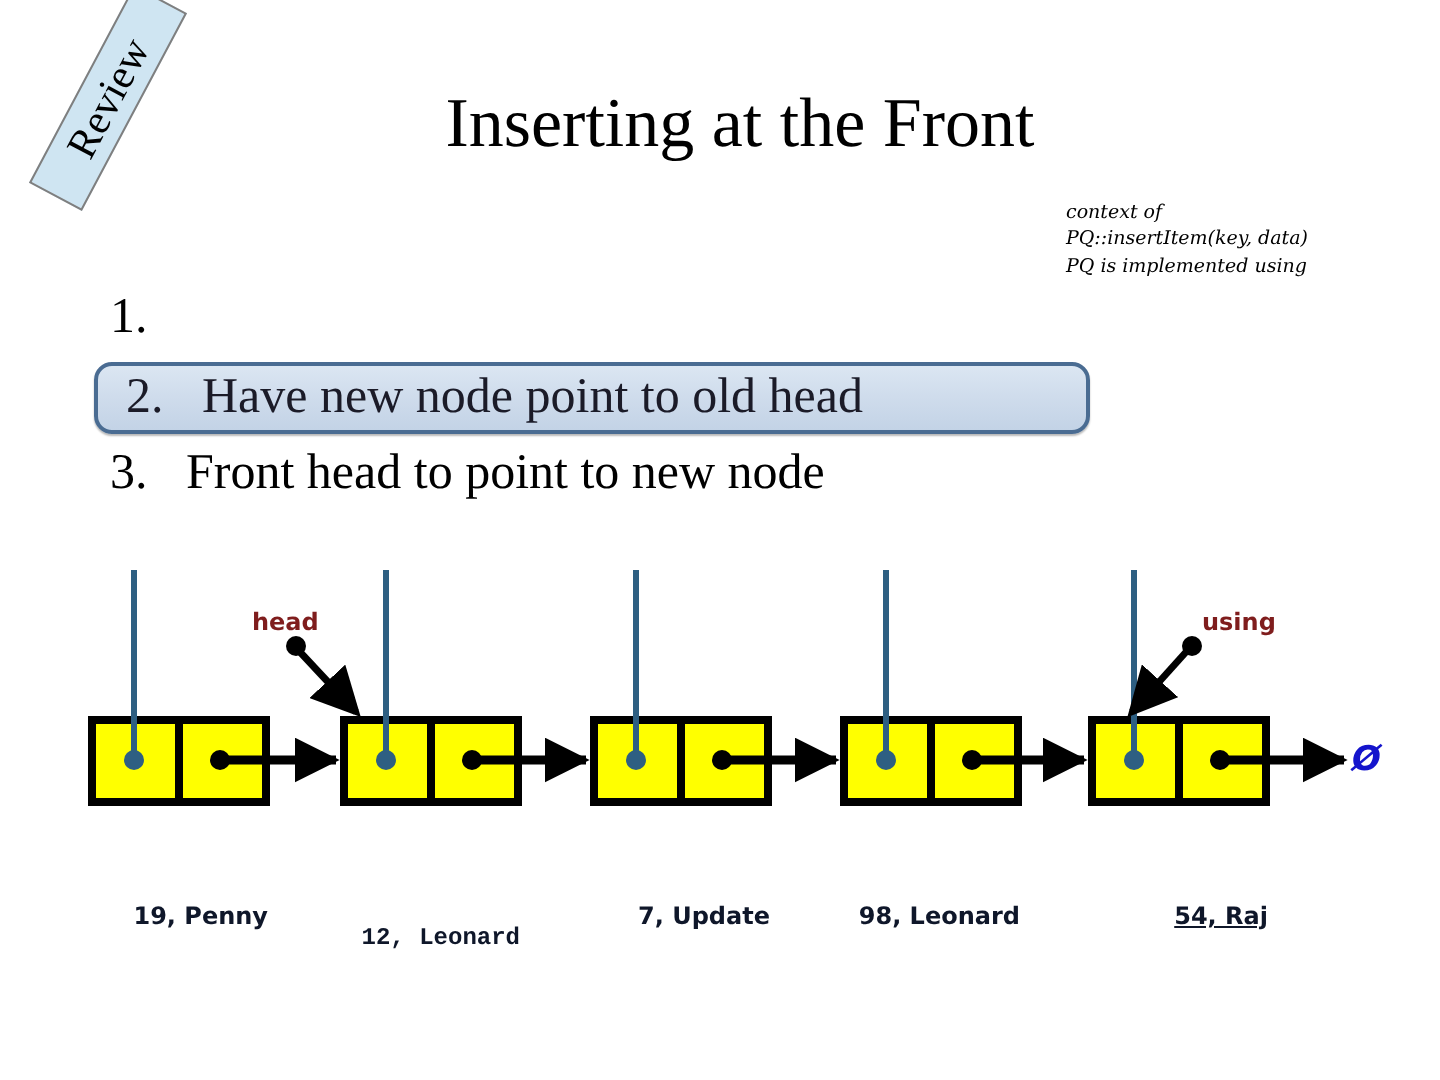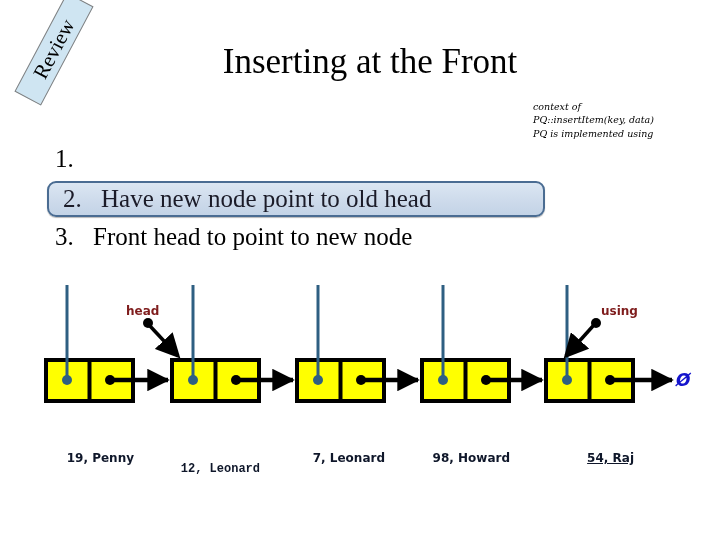--- a/index.html
+++ b/index.html
@@ -265,17 +265,17 @@
     </g>
   </svg>
 
   <div class="ptr-label" style="left:126px; top:19px;">head</div>
   <div class="ptr-label" style="left:601px; top:19px;">using</div>
 
   <div id="null-sym" style="left:676px; top:85px;">Ø</div>
 
   <div class="node-label" style="left:0px; top:166px; width:134px;">19, Penny</div>
   <div class="node-label" style="left:126px; top:177px; width:134px;font-family:Liberation Mono, monospace;">12, Leonard</div>
-  <div class="node-label" style="left:251px; top:166px; width:134px;">7, Leonard</div>
-  <div class="node-label" style="left:376px; top:166px; width:134px;">98, Howard</div>
+  <div class="node-label" style="left:251px; top:166px; width:134px;">7, Update</div>
+  <div class="node-label" style="left:376px; top:166px; width:134px;">98, Leonard</div>
   <div class="node-label" style="left:500px; top:166px; width:134px;text-decoration:underline;">54, Raj</div>
 
 </div>
 
 </body></html>

